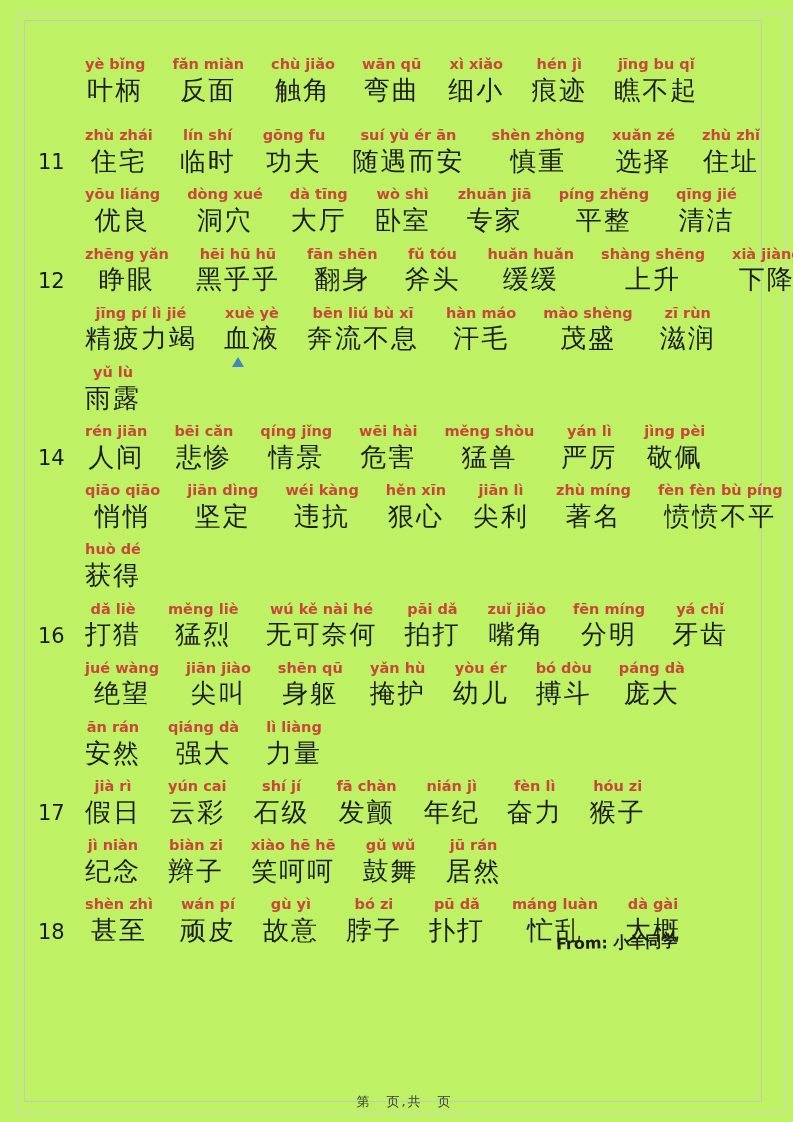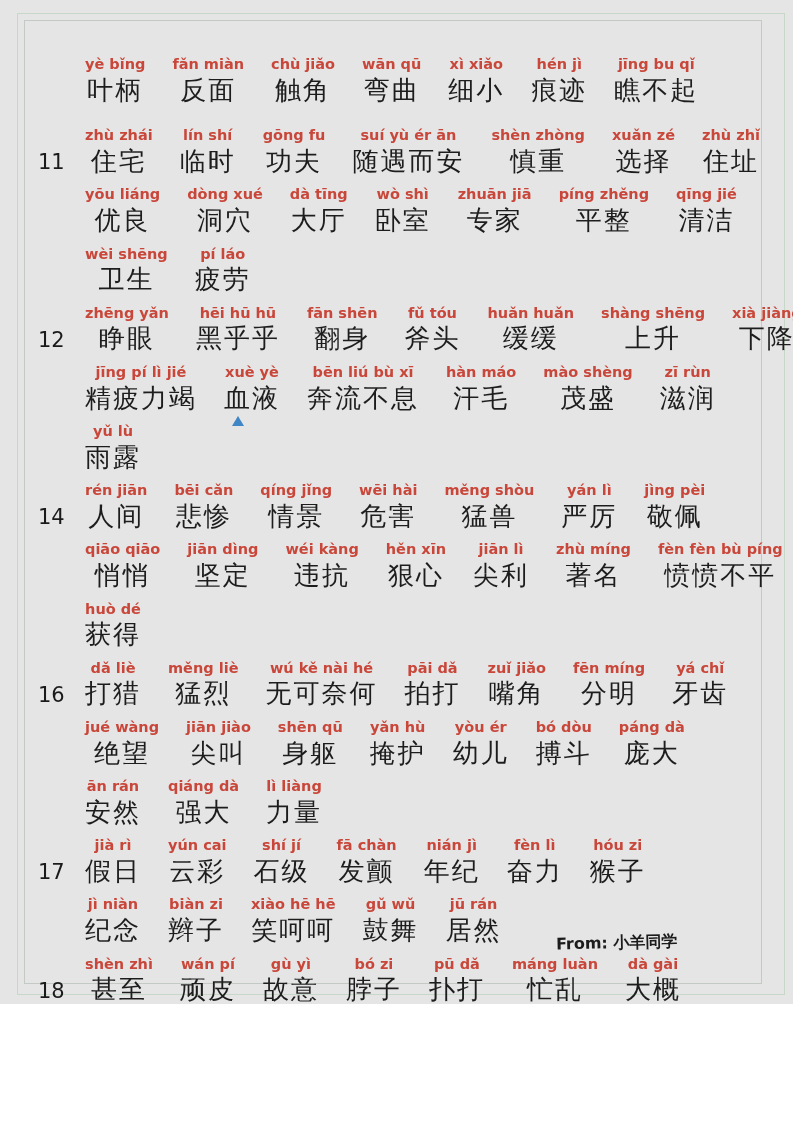--- a/index.html
+++ b/index.html
@@ -1,19 +1,19 @@
 <!DOCTYPE html>
 <html style="--pinyin-red: #c9473a; --hanzi-black: #1d1d1d; --marker-blue: #3e86c6; --frame-green: #c8d8c8; --frame-gray: #c3c9c3;"><head>
 <meta charset="utf-8">
 <style>
   html, body { margin: 0; padding: 0; background: #ffffff; }
   .page {
     position: relative;
-    width: 793px; height: 1004px;
-    background: #e5e5e5;
+    width: 793px; height: 1122px;
+    background: #bef264;
     overflow: hidden;
     font-family: "DejaVu Sans", sans-serif;
   }
   .frame-outer {
     position: absolute; top: 13px; left: 17px; right: 8px; bottom: 9px;
     border: 1px solid var(--frame-green, #c8d8c8);
     pointer-events: none;
   }
   .frame-inner {
     position: absolute; top: 20px; left: 24px; right: 31px; bottom: 20px;
@@ -180,33 +180,20 @@
             <span class="py">píng zhěng</span>
             <span class="zi">平整</span>
           </div>
           <div class="entry">
             <span class="py">qīng jié</span>
             <span class="zi">清洁</span>
           </div>
         </div>
       </div>
       <div class="row">
-        <span class="num"></span>
-        <div class="words">
-          <div class="entry">
-            <span class="py">wèi shēng</span>
-            <span class="zi">卫生</span>
-          </div>
-          <div class="entry">
-            <span class="py">pí láo</span>
-            <span class="zi">疲劳</span>
-          </div>
-        </div>
-      </div>
-      <div class="row">
         <span class="num">12</span>
         <div class="words">
           <div class="entry">
             <span class="py">zhēng yǎn</span>
             <span class="zi">睁眼</span>
           </div>
           <div class="entry">
             <span class="py">hēi hū hū</span>
             <span class="zi">黑乎乎</span>
           </div>

